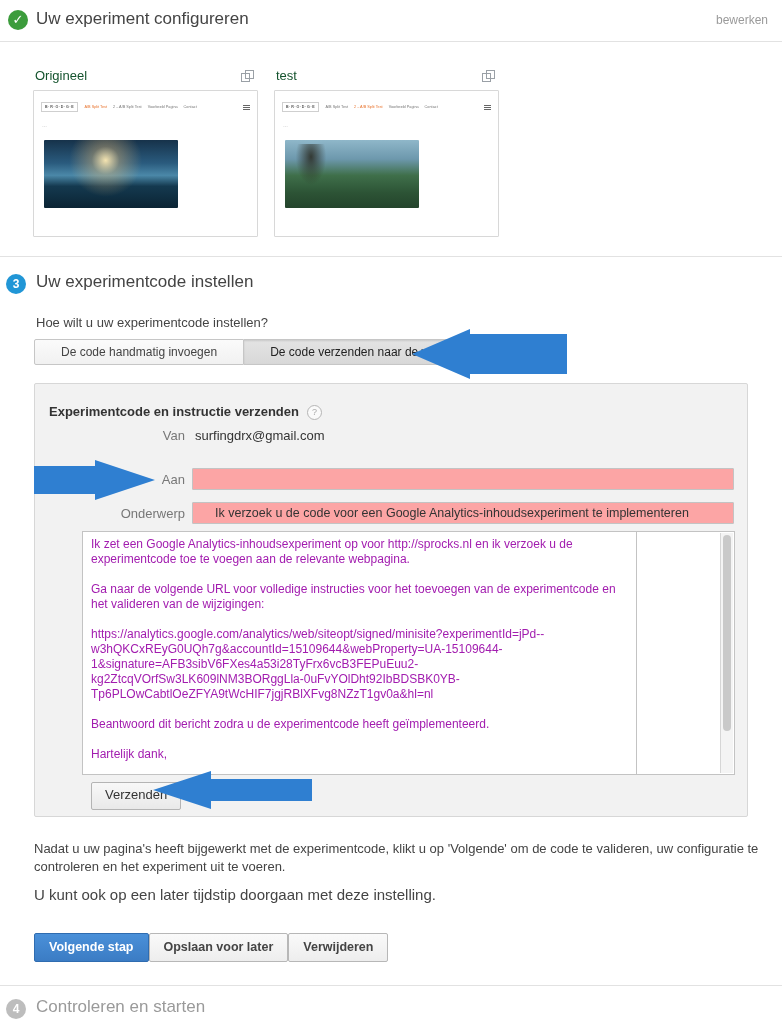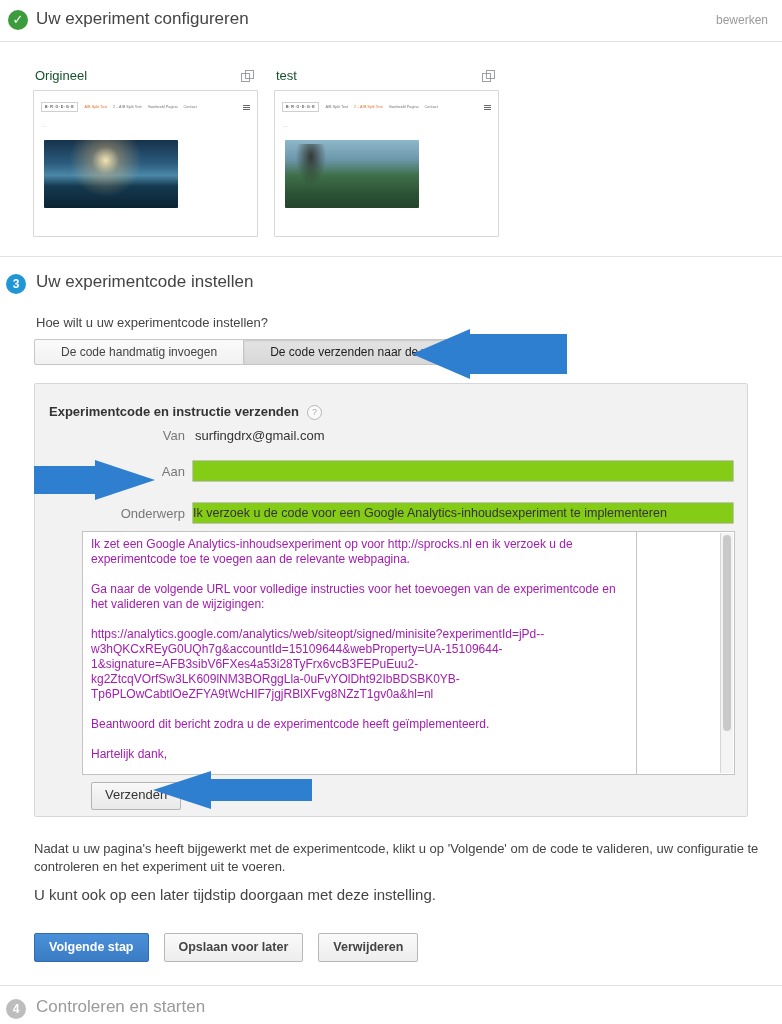--- a/index.html
+++ b/index.html
@@ -263,25 +263,25 @@
     color: #333;
     line-height: 24px;
   }
   .frow input {
     position: absolute;
     left: 157px;
     width: 542px;
     height: 22px;
     box-sizing: border-box;
     border: 1px solid #c3c3c3;
-    background: #84cc16;
+    background: #fca5a5;
     font-family: "Liberation Sans", sans-serif;
     font-size: 12.5px;
     color: #333;
-    padding: 0 0;
+    padding: 0 22px;
     border-radius: 1px;
   }
   .bodybox {
     position: absolute;
     left: 47px; top: 147px;
     width: 653px;
     height: 244px;
     background: #ffffff;
     border: 1px solid #c3c3c3;
     box-sizing: border-box;
@@ -347,21 +347,21 @@
     position: absolute;
     left: 34px; top: 886px;
     width: 726px;
     font-size: 15px;
     color: #444;
   }
   .actions {
     position: absolute;
     left: 34px; top: 933px;
     display: flex;
-    gap: 15px;
+    gap: 0;
   }
   .btn {
     height: 29px;
     line-height: 27px;
     padding: 0 14px;
     font-size: 12.5px;
     font-weight: bold;
     border-radius: 2px;
     border: 1px solid #b7b7b7;
     background: linear-gradient(to bottom, #fafafa, #ededed);
@@ -491,21 +491,21 @@
 
   <div class="panel">
     <div class="panel-title">Experimentcode en instructie verzenden</div>
     <div class="help-icon">?</div>
 
     <div class="frow" style="top:40px;">
       <div class="flabel">Van</div>
       <div class="fvalue">surfingdrx@gmail.com</div>
     </div>
 
-    <div class="frow" style="top:76px;">
+    <div class="frow" style="top:84px;">
       <div class="flabel">Aan</div>
       <input type="text" value="" style="">
     </div>
 
     <div class="frow" style="top:118px;">
       <div class="flabel">Onderwerp</div>
       <input type="text" value="Ik verzoek u de code voor een Google Analytics-inhoudsexperiment te implementeren" style="">
     </div>
 
     <div class="bodybox">

